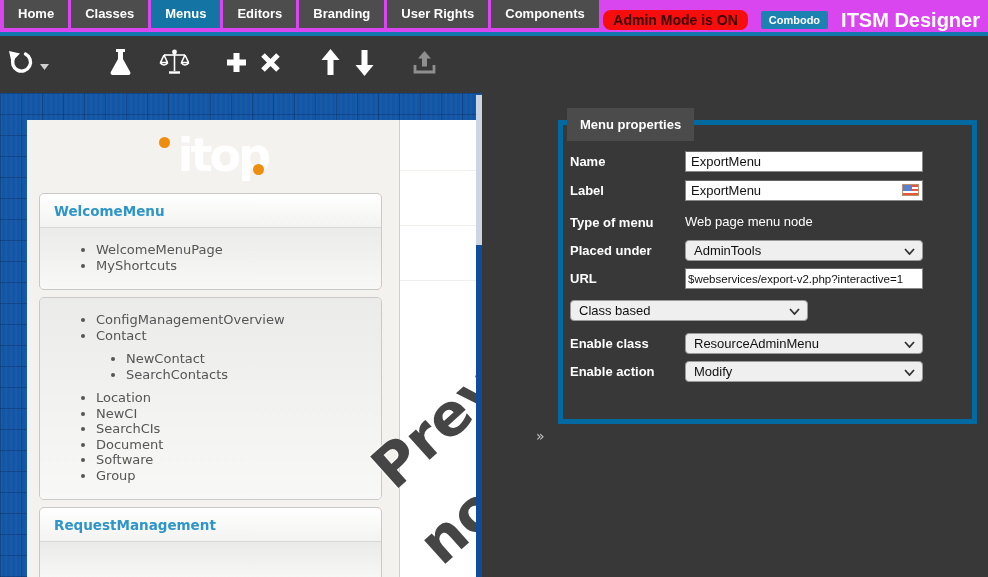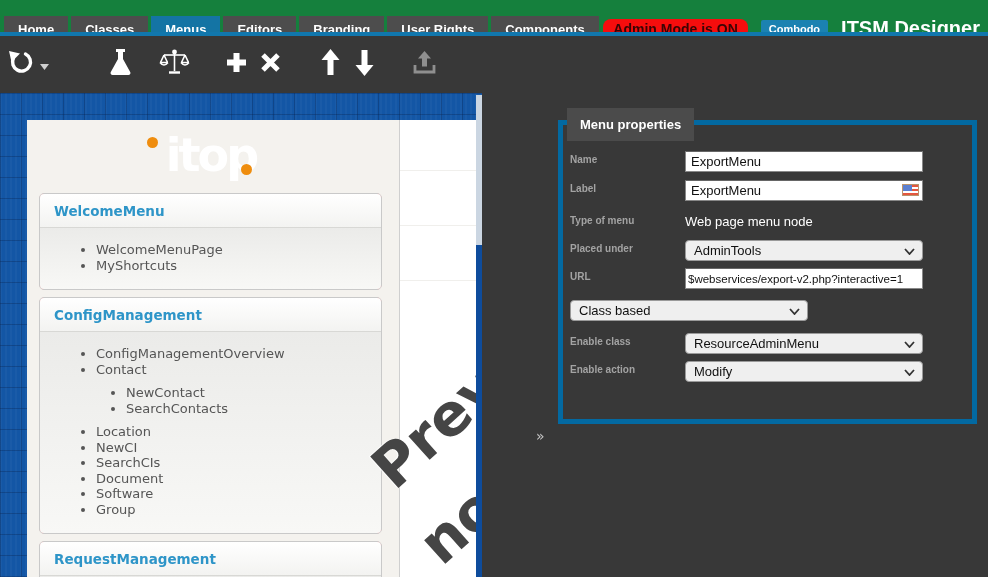--- a/index.html
+++ b/index.html
@@ -1,22 +1,22 @@
 <!DOCTYPE html>
 <html><head>
 <meta charset="utf-8">
 <style>
   * { margin:0; padding:0; box-sizing:border-box; }
   html,body { width:988px; height:577px; overflow:hidden; background:#383838;
               font-family:"Liberation Sans", sans-serif; }
   .stage { position:relative; width:988px; height:577px; background:#383838; }
 
   
-  .navbar { position:absolute; top:0; left:0; width:988px; height:44px; background:#15803d;
-            display:flex; align-items:flex-end; }
+  .navbar { position:absolute; top:0; left:0; width:988px; height:44px; background:#d946ef;
+            display:flex; }
   .tabs { display:flex; gap:3px; padding-left:4px; }
   .tab { height:28px; line-height:28px; padding:0 14px; background:#4d4d4d; color:#fff;
          font-weight:bold; font-size:13px; cursor:pointer; }
   .tab.active { background:#1474a4; }
   .nav-right { margin-left:auto; display:flex; align-items:center; gap:13px; padding:0 8px 4px 0; }
   .admin-pill { background:#f60d0d; color:#3a0505; font-weight:bold; font-size:14px;
                 padding:2px 10px; border-radius:8px; }
   .combodo { background:#1b82b1; color:#fff; font-weight:bold; font-size:11px;
              padding:3px 8px; border-radius:2px; }
   .app-title { color:#fff; font-weight:bold; font-size:20px; }
@@ -40,21 +40,21 @@
                repeating-linear-gradient(0deg,  rgba(8,30,70,.30) 0 1px, transparent 1px 21px),
                repeating-linear-gradient(90deg, rgba(255,255,255,.03) 0 2px, transparent 2px 5px); }
   .itop-pane { position:absolute; left:27px; top:27px; width:372px; height:457px;
                background:#f4f2ee; font-family:"DejaVu Sans", sans-serif; overflow:hidden; }
   .content-strip { position:absolute; left:399px; top:27px; width:78px; height:457px;
                    background:#fff; border-left:1px solid #cfcfcf; }
   .content-line { position:absolute; left:0; width:100%; height:1px; background:#f0efec; }
   .pscroll { position:absolute; left:476px; top:2px; width:6px; height:482px; background:#0e4c9c; }
   .pscroll-thumb { position:absolute; top:0; left:0; width:6px; height:150px; background:#cbd6e2; }
 
-  .logo { position:absolute; left:0; top:8px; width:368px; text-align:center; }
+  .logo { position:absolute; left:12px; top:8px; width:368px; text-align:center; }
   .logo-text { font-family:"DejaVu Sans", sans-serif; font-weight:bold; font-size:46px;
                color:#fff; letter-spacing:-3px; }
   .logo-dot1 { position:absolute; left:120px; top:9px; width:11px; height:11px;
                border-radius:50%; background:#ef8d0e; }
   .logo-dot2 { position:absolute; left:214px; top:36px; width:11px; height:11px;
                border-radius:50%; background:#ef8d0e; }
 
   .menu-col { position:absolute; left:12px; top:73px; width:343px; }
   .mgroup { border:1px solid #c9c9c9; border-radius:5px; background:#fca5a5; margin-bottom:7px;
             overflow:hidden; }
@@ -73,21 +73,21 @@
   .wm1 { left:362px; top:300px; }
   .wm2 { left:418px; top:398px; }
 
   
   .props { position:absolute; left:558px; top:120px; width:419px; height:304px;
            border:5px solid #0369a1; }
   .props-tab { position:absolute; left:4px; top:-17px; background:#4b4b4b; color:#fff;
                font-weight:bold; font-size:13px; padding:9px 13px; }
   .rows { padding:26px 0 0 7px; }
   .frow { display:flex; }
-  .flabel { width:115px; color:#a3a3a3; font-weight:bold; font-size:10px; padding-top:3px; }
+  .flabel { width:115px; color:#ffffff; font-weight:bold; font-size:13px; padding-top:3px; }
   .fctrl { width:238px; }
   .tinput { width:238px; height:21px; border:1px solid #888; border-top-color:#666;
             background:#fff; font-size:13px; font-family:"Liberation Sans",sans-serif;
             padding:0 5px; color:#111; }
   .tinput.small { font-size:11.5px; padding:0 2px; }
   .loc-wrap { position:relative; width:238px; }
   .flag { position:absolute; right:4px; top:4px; width:17px; height:12px;
           border:1px solid #b9936d; background:
             repeating-linear-gradient(#e4573f 0 2px, #fff 2px 4px); }
   .flag::after { content:""; position:absolute; left:0; top:0; width:9px; height:6px;
@@ -222,21 +222,20 @@
           <div class="mgroup-head">WelcomeMenu</div>
           <div class="mgroup-body">
             <ul>
               <li>WelcomeMenuPage</li>
               <li>MyShortcuts</li>
             </ul>
           </div>
         </div>
 
         <div class="mgroup">
-          <div class="mgroup-head">ConfigManagement</div>
           <div class="mgroup-body">
             <ul>
               <li>ConfigManagementOverview</li>
               <li>Contact</li>
               <ul>
                 <li>NewContact</li>
                 <li>SearchContacts</li>
               </ul>
               <li>Location</li>
               <li>NewCI</li>

